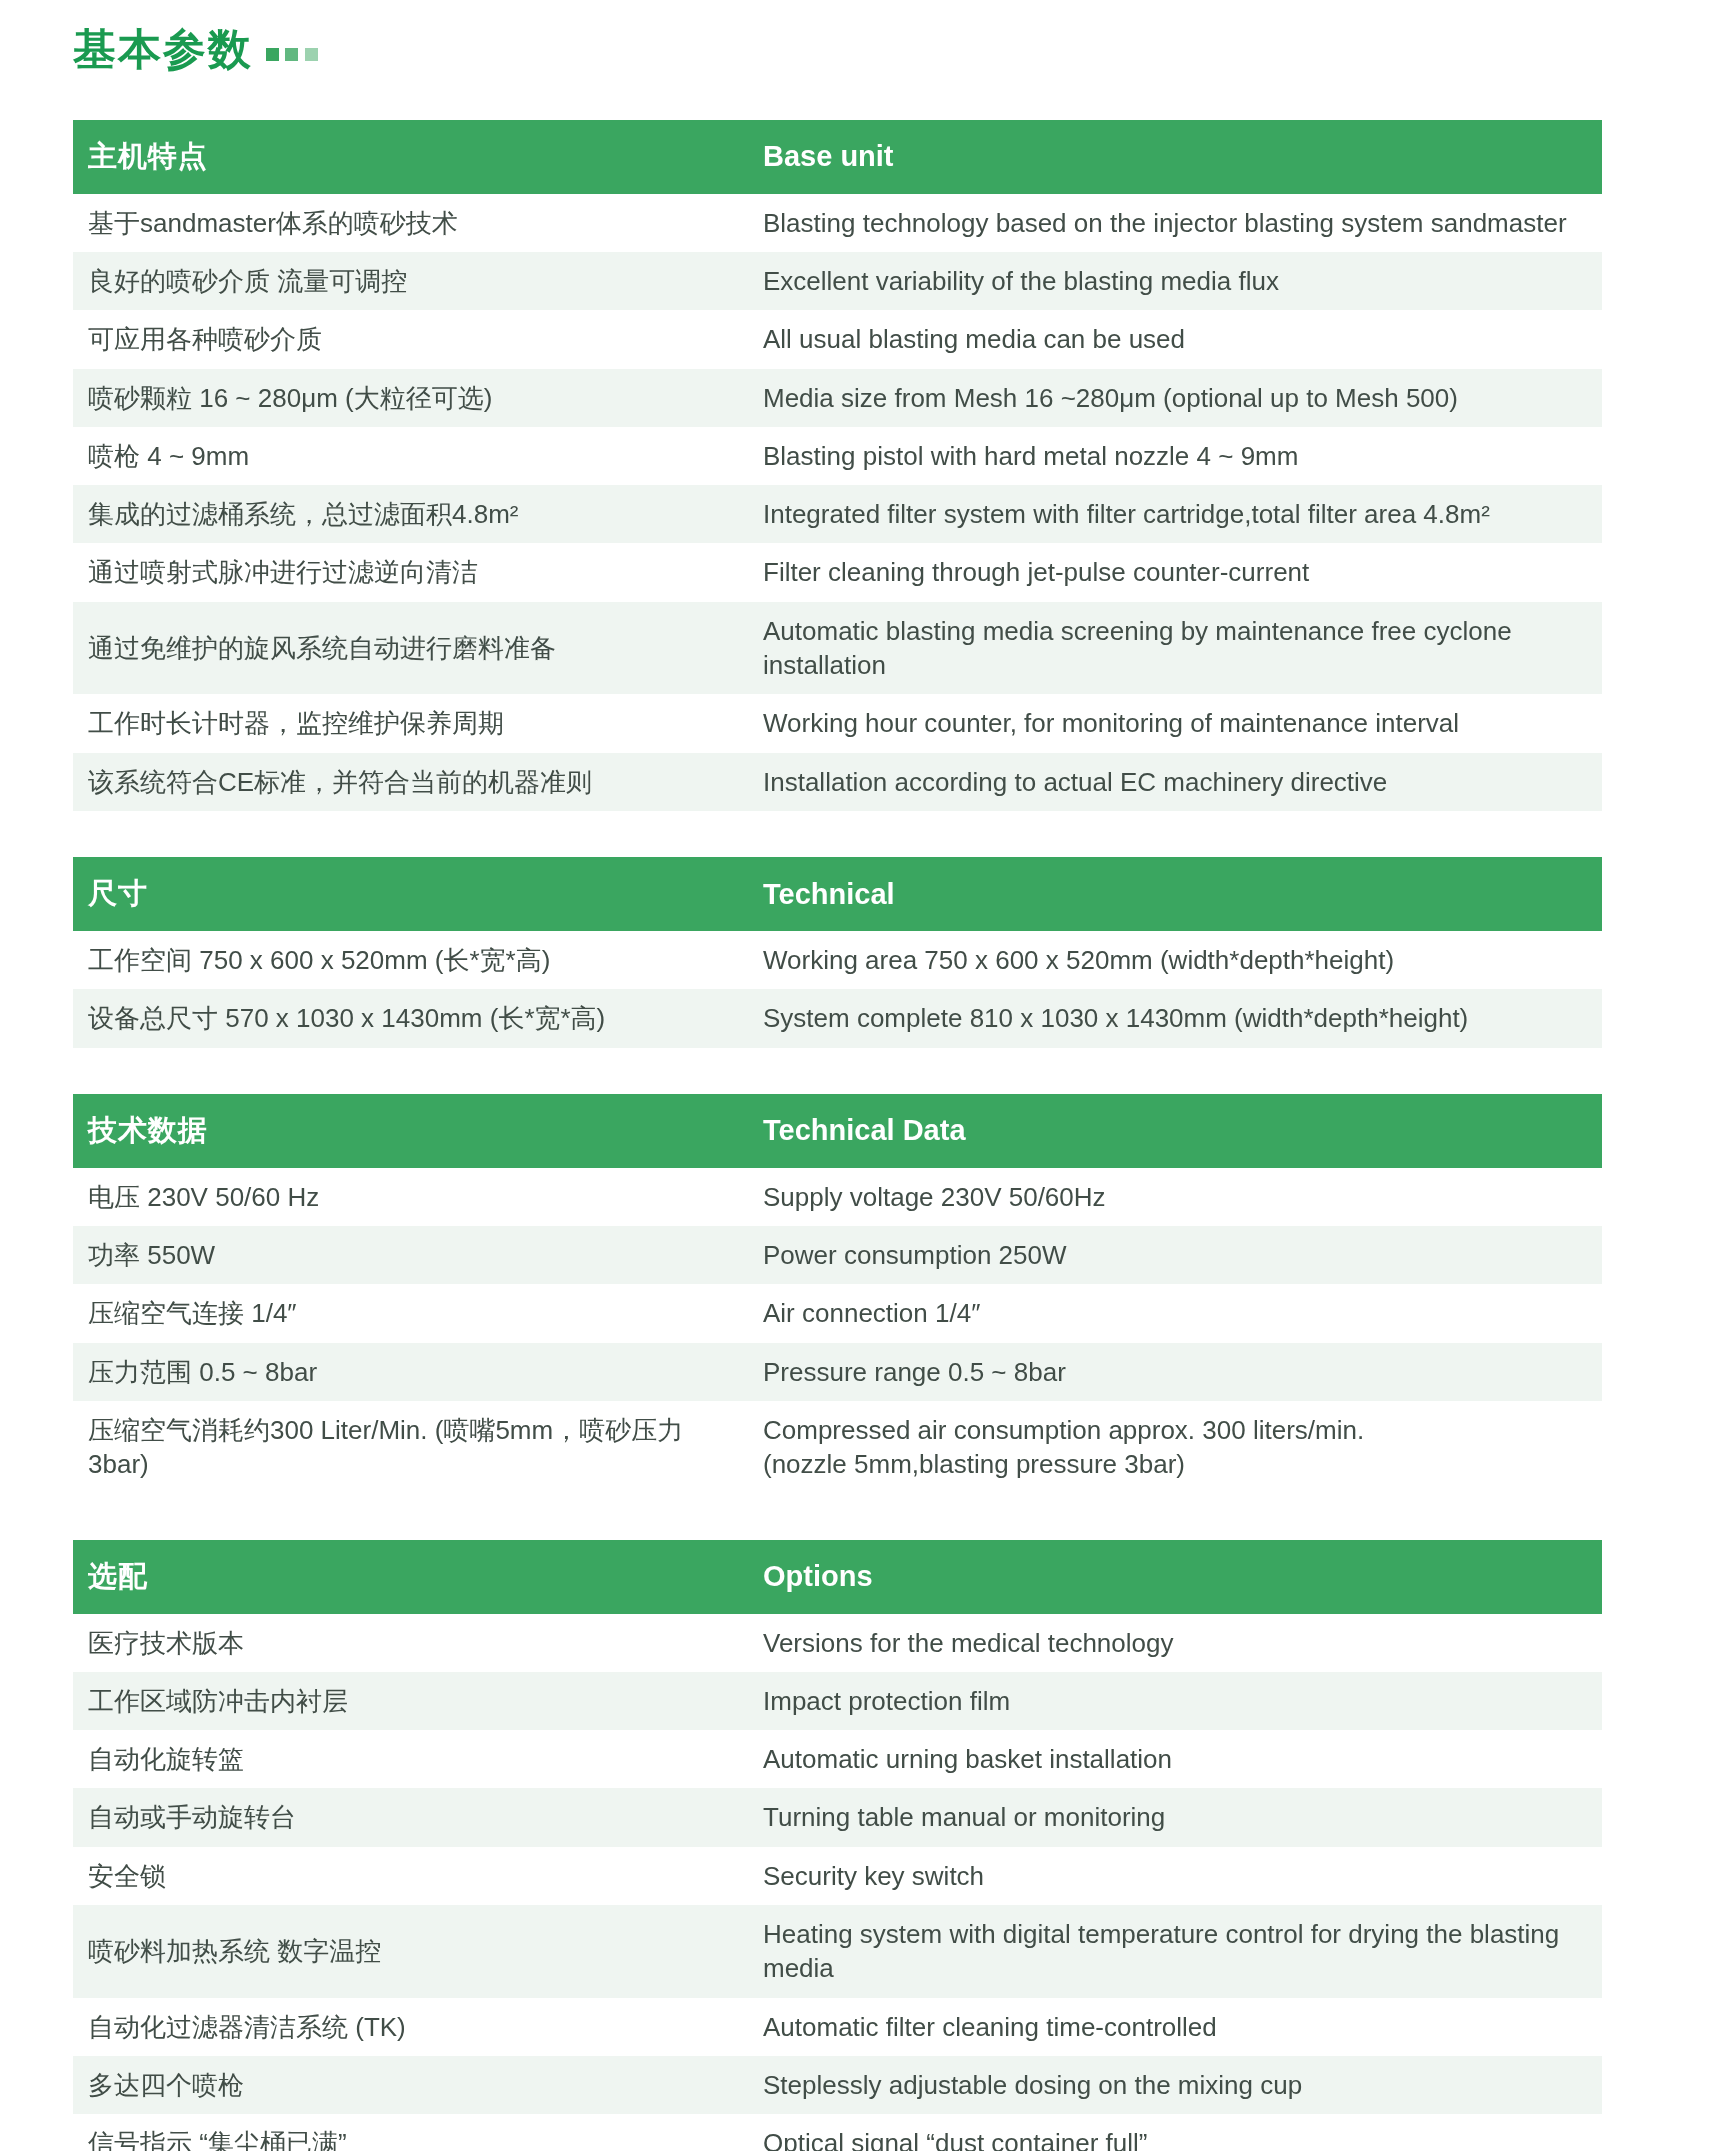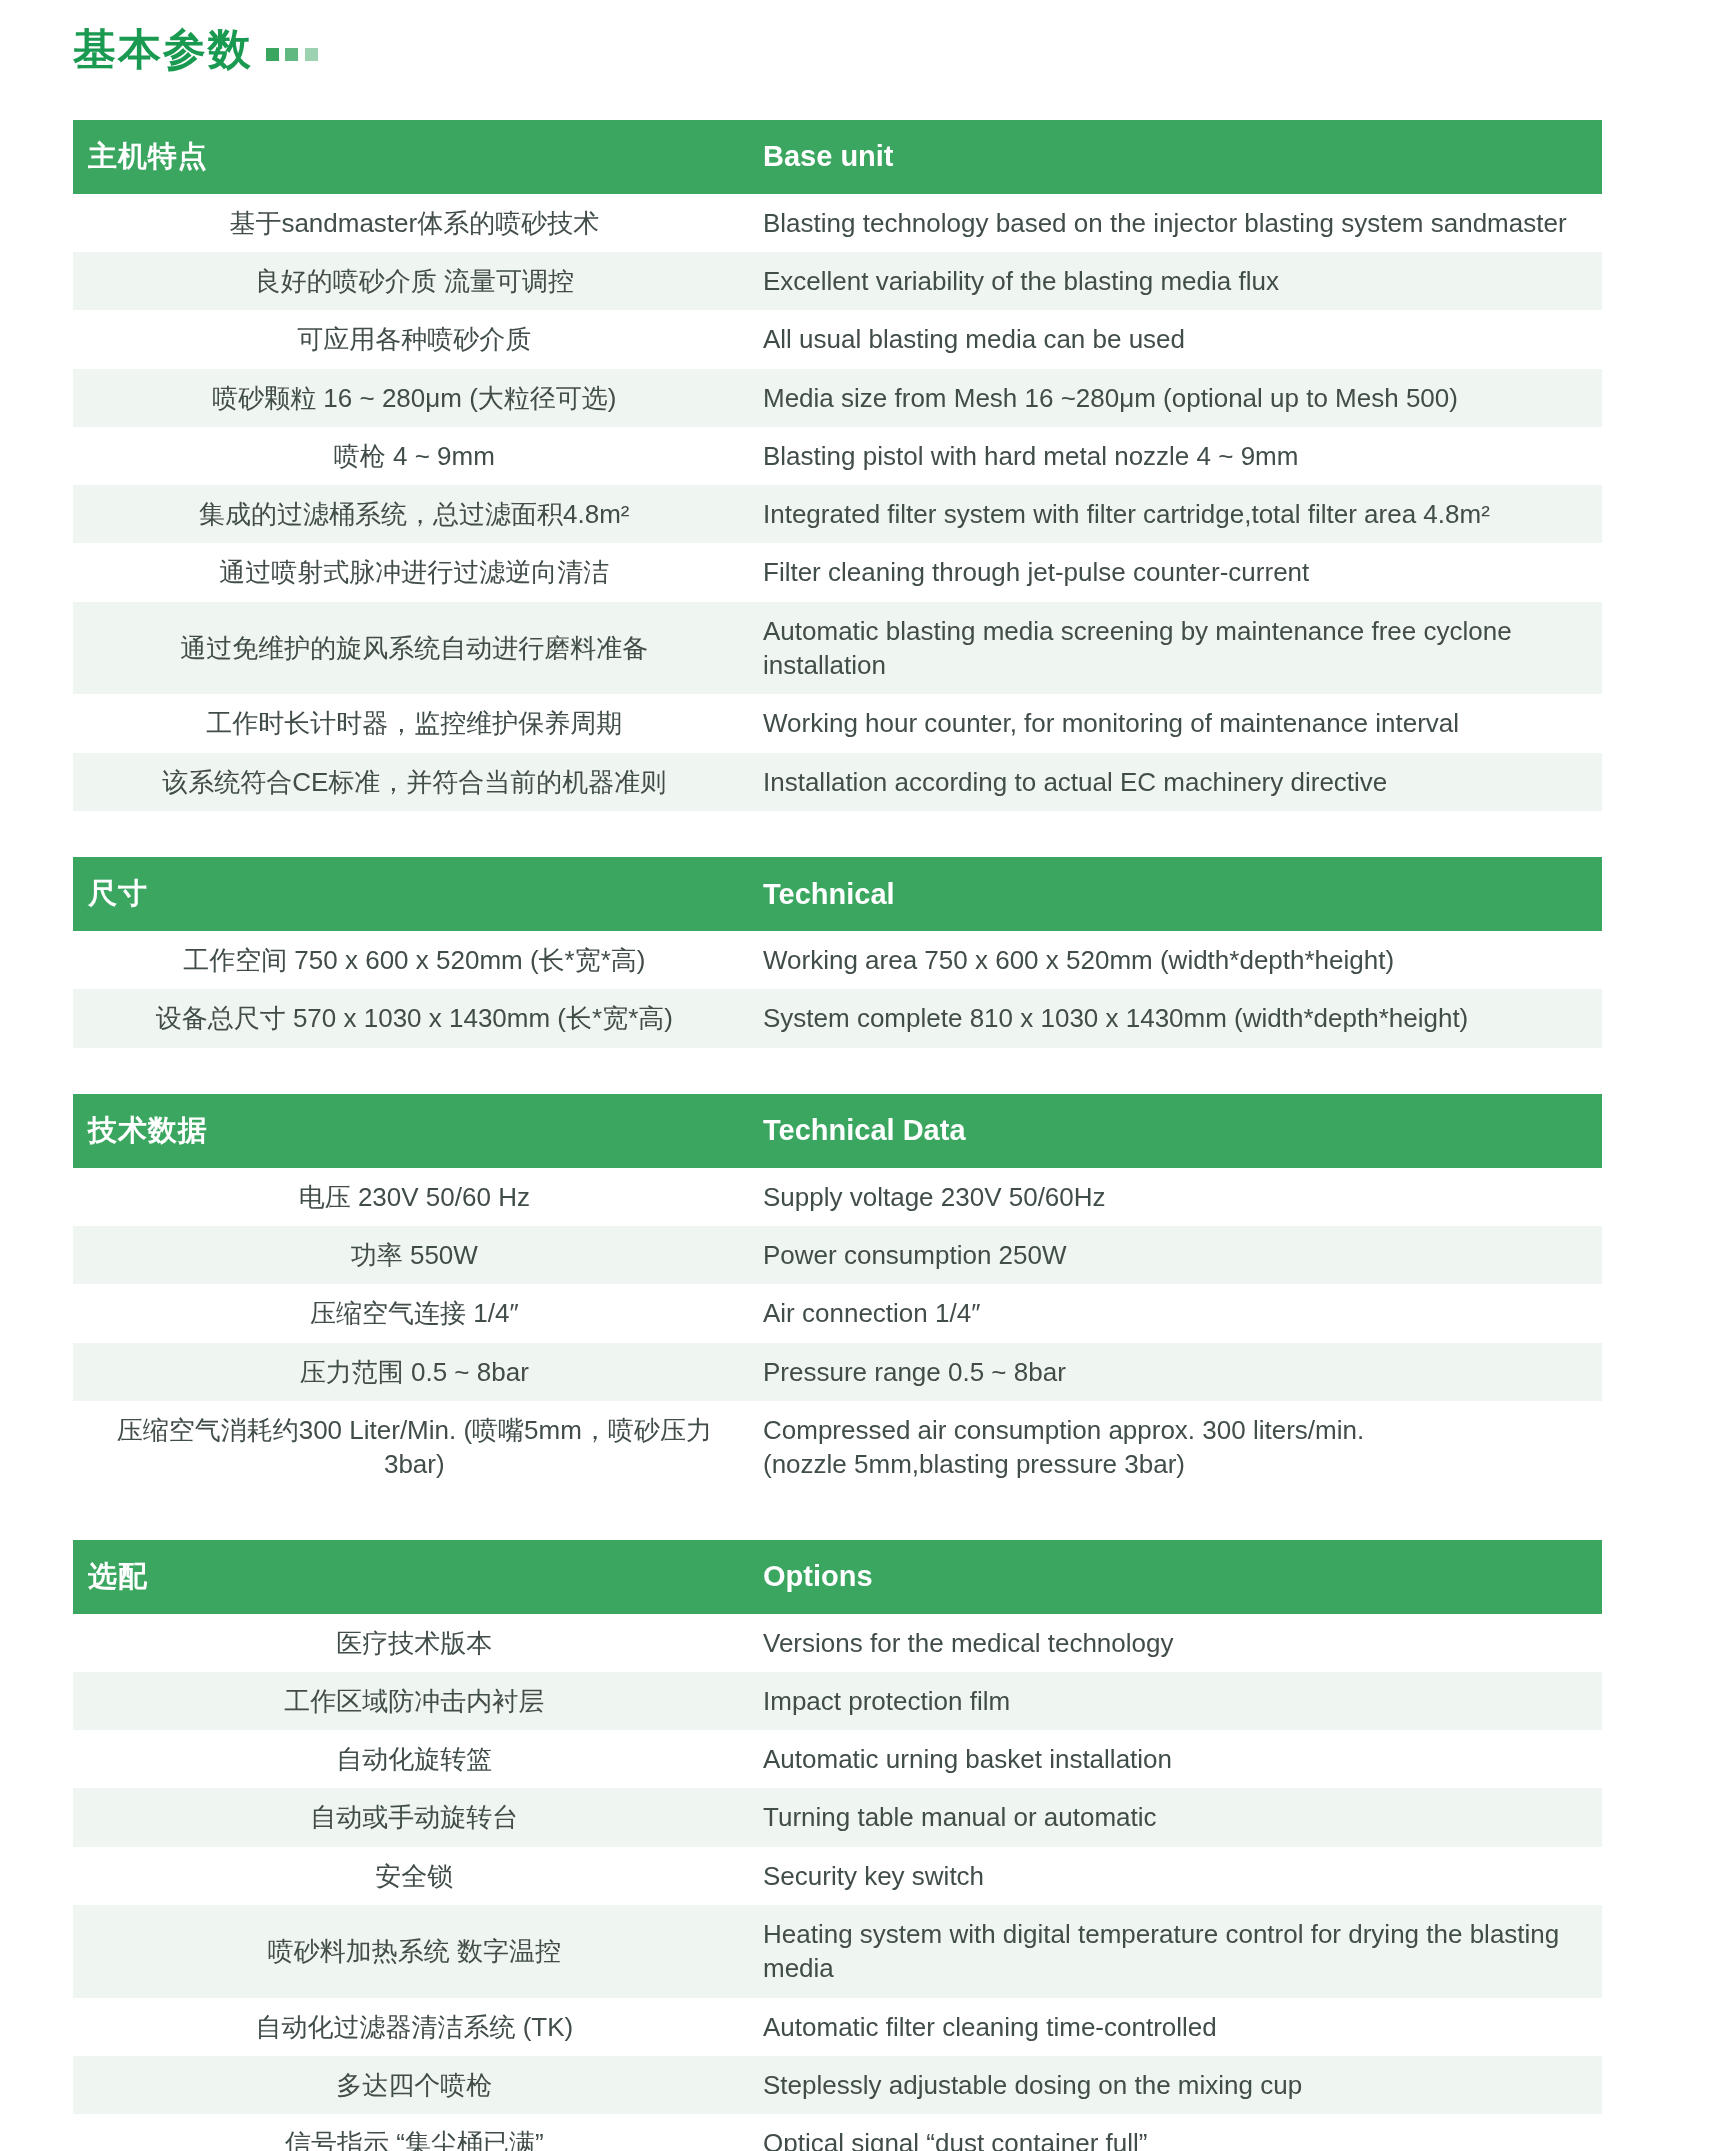--- a/index.html
+++ b/index.html
@@ -54,21 +54,21 @@
 
   .row{
     display:grid;
     grid-template-columns:690px 1fr;
     min-height:58px;
     align-items:center;
     font-size:26px;
     line-height:1.32;
   }
   .row:nth-child(even){background:var(--row-alt);}
-  .cell-zh{padding:12px 22.4px 12px 15px;text-align:center;}
+  .cell-zh{padding:12px 22.4px 12px 15px;}
   .cell-en{padding:12px 9.3px 12px 0;white-space:pre-line;}
 </style>
 </head>
 <body>
 
 <div class="page">
 
   <div class="title-row">
     <span class="page-title">基本参数</span>
     <span class="title-dots">
@@ -205,21 +205,21 @@
       <div class="cell-en">Impact protection film</div>
     </div>
 
     <div class="row">
       <div class="cell-zh">自动化旋转篮</div>
       <div class="cell-en">Automatic urning basket installation</div>
     </div>
 
     <div class="row">
       <div class="cell-zh">自动或手动旋转台</div>
-      <div class="cell-en">Turning table manual or automatic</div>
+      <div class="cell-en">Turning table manual or monitoring</div>
     </div>
 
     <div class="row">
       <div class="cell-zh">安全锁</div>
       <div class="cell-en">Security key switch</div>
     </div>
 
     <div class="row">
       <div class="cell-zh">喷砂料加热系统 数字温控</div>
       <div class="cell-en">Heating system with digital temperature control for drying the blasting media</div>

